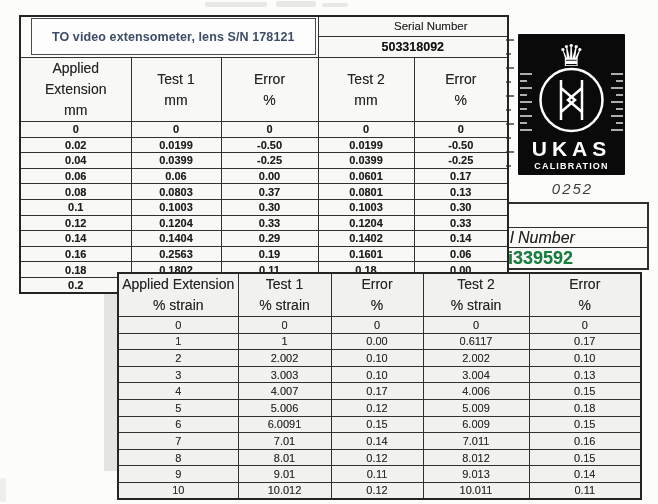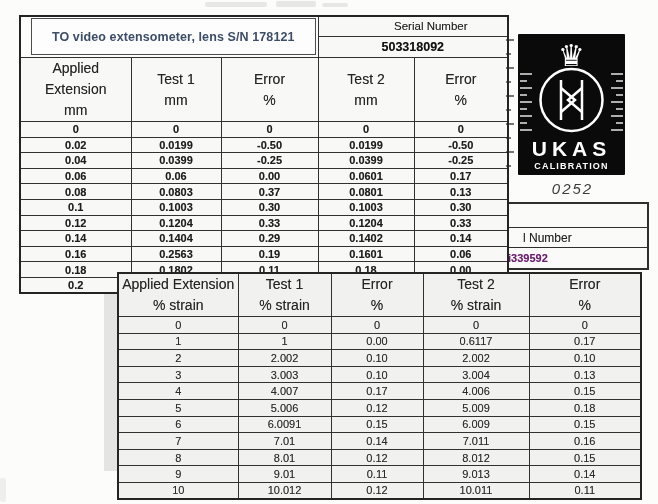--- a/index.html
+++ b/index.html
@@ -36,23 +36,23 @@
   .t2{left:117px;top:272px;width:523px;background:#f1f1ef;}
   .t2 .c0{width:120px}.t2 .c1{width:93px}.t2 .c2{width:92px}.t2 .c3{width:106px}.t2 .c4{width:112px}
   .t2 .r-head{height:37px}
   .t2 tbody tr{height:16.6px}
   .t2 tbody td{font-size:11px;font-weight:400;color:#2b2b2b;}
   
   .ghost-table{position:absolute;left:507px;top:202px;width:142px;background:#fafaf8;
     border-top:2px solid #2e2e2e;border-right:2px solid #2e2e2e;border-bottom:2px solid #2e2e2e;
     box-sizing:border-box;text-shadow:0 0 .6px rgba(40,40,40,.4);}
   .ghost-blank{height:23px;border-bottom:1.5px solid #2e2e2e;}
-  .ghost-label{height:19px;border-bottom:1.5px solid #2e2e2e;font-size:12px;color:#222;
-    display:flex;align-items:center;padding-left:16px;}
-  .ghost-value{height:20px;font-size:11px;font-weight:700;color:#701a75;
+  .ghost-label{height:19px;border-bottom:1.5px solid #2e2e2e;font-size:16px;color:#222;
+    display:flex;align-items:center;padding-left:3px;font-style:italic;}
+  .ghost-value{height:20px;font-size:18px;font-weight:700;color:#15803d;
     display:flex;align-items:center;padding-left:1px;}
   
   .ukas-svg{position:absolute;left:505px;top:28px;}
   .ukas-number{position:absolute;left:525px;top:180px;width:95px;text-align:center;
     font-size:15px;letter-spacing:2px;color:#3d3d3d;font-style:italic;}
 </style>
 </head>
 <body>
 
 <div class="page">

